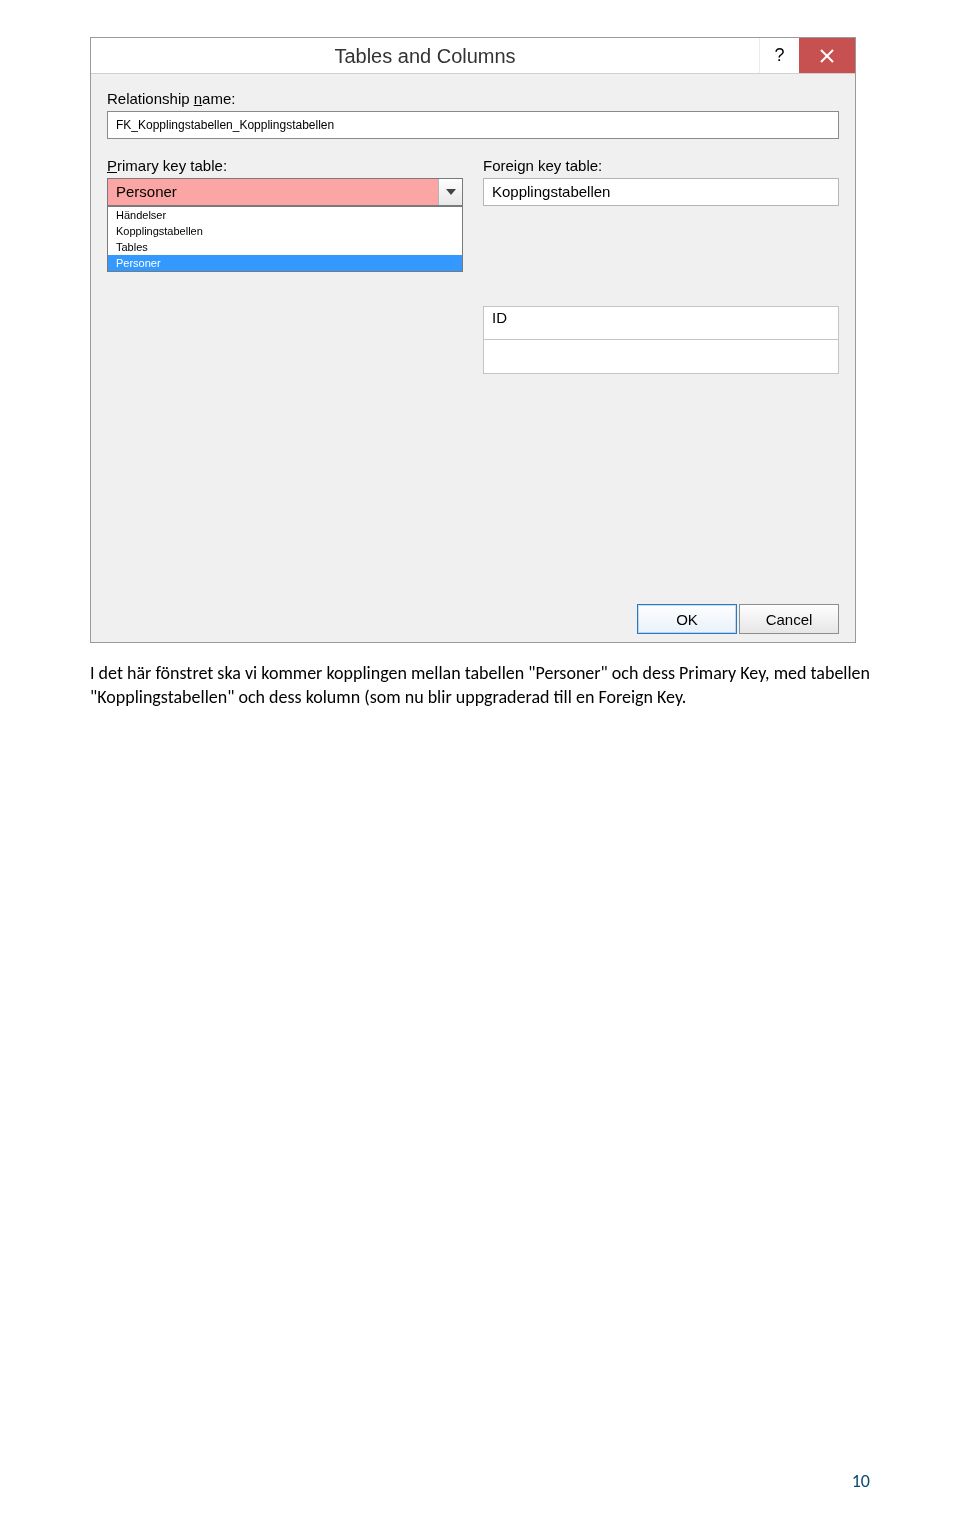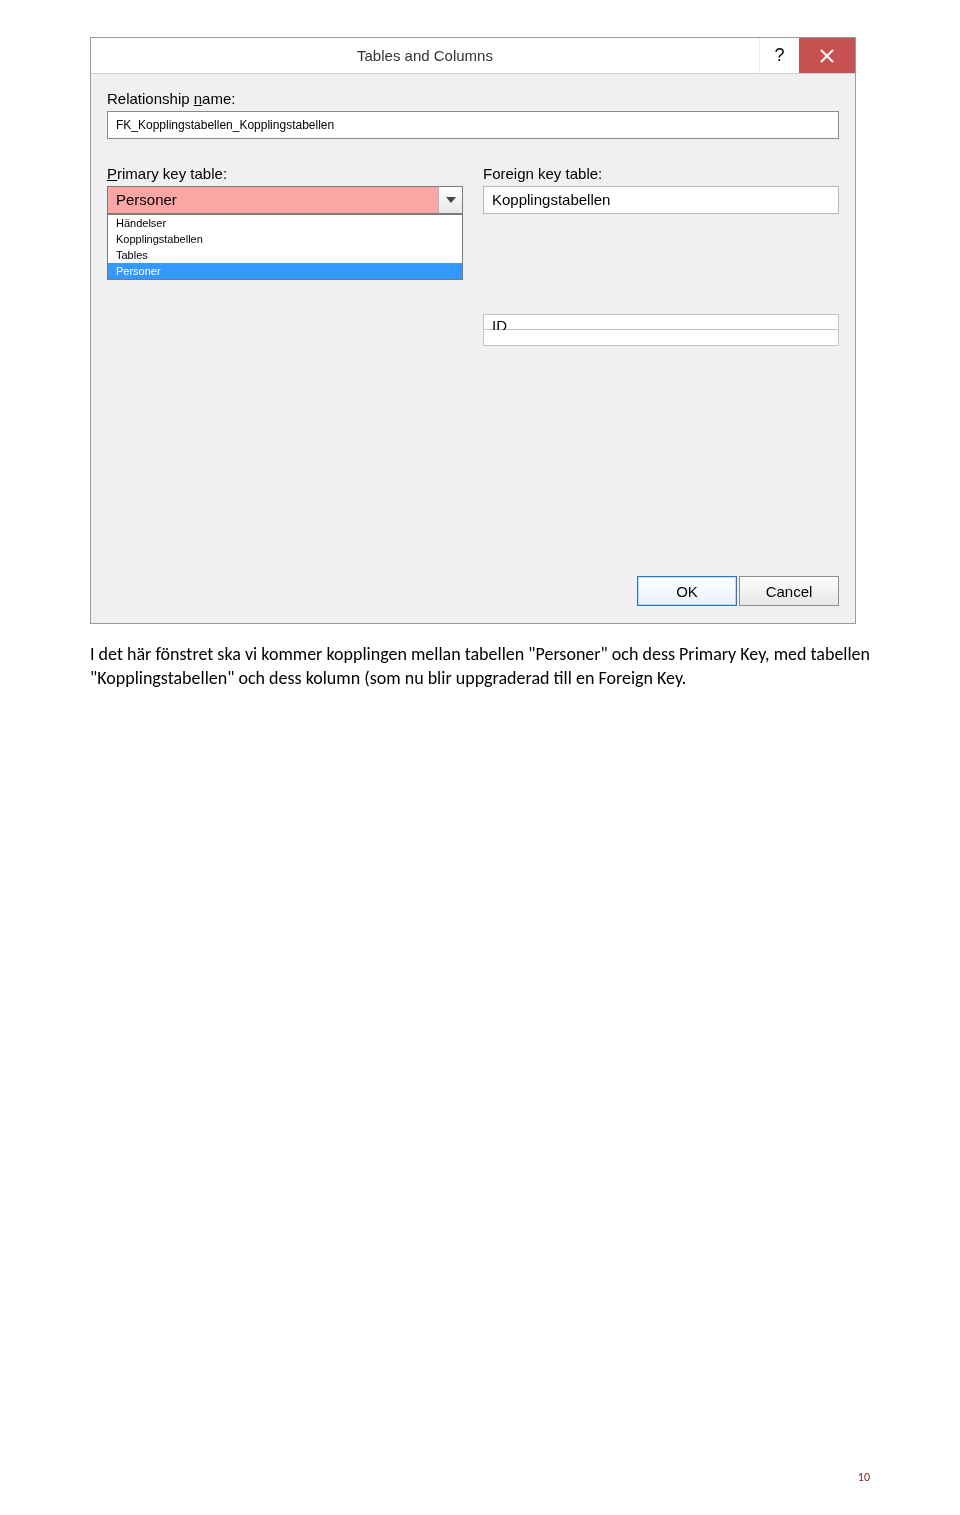--- a/index.html
+++ b/index.html
@@ -58,21 +58,21 @@
       display:flex;
       align-items:stretch;
       height: 36px;
       background: #fff;
       border-bottom: 1px solid #d0d0d0;
     }
     .titlebar .title {
       flex:1;
       text-align:center;
       line-height:36px;
-      font-size:15px;
+      font-size:20px;
       color:#333;
       background:#fff;
     }
     .titlebar .help-btn {
       width: 40px;
       display:flex;
       align-items:center;
       justify-content:center;
       font-size:18px;
       color:#000;
@@ -84,21 +84,21 @@
       width: 56px;
       display:flex;
       align-items:center;
       justify-content:center;
       background:#c75050;
       cursor:pointer;
     }
     .titlebar .close-btn svg { display:block; }
 
     .dlg-body {
-      padding: 16px 16px 11px 16px;
+      padding: 16px 16px 2px 16px;
       background: #f0f0f0;
     }
 
     .lbl { display:block; margin-bottom:4px; color:#000; }
     .acc { text-decoration: underline; }
 
     .text-input {
       display:block;
       width: 100%;
       height: 28px;
@@ -107,21 +107,21 @@
       border:1px solid #8a8a8a;
       font-family:"Segoe UI", Tahoma, Arial, sans-serif;
       font-size:12px;
       color:#000;
     }
 
     .two-col {
       display:flex;
       gap: 20px;
       align-items:flex-end;
-      margin-top: 26px;
+      margin-top: 18px;
     }
     .col-left, .col-right { flex:1; }
 
     
     .combobox {
       position:relative;
       display:flex;
       width:100%;
       border:1px solid #7a7a7a;
       background:#fca5a5;
@@ -175,21 +175,21 @@
       margin-top: 0px;
     }
     .mapping-row {
       display:flex;
       gap:20px;
     }
     .mapping-row .cell {
       flex:1;
       background:#fff;
       border:1px solid #c4c4c4;
-      height:16px;
+      height:34px;
       padding:2px 8px;
       font-size:15px;
     }
     .mapping-row + .mapping-row .cell { border-top:none; }
 
     .button-bar{
       display:flex;
       justify-content:flex-end;
       gap:2px;
       margin-top: 230px;
@@ -207,22 +207,22 @@
     .btn.primary{
       border:1px solid #2a79c4;
       box-shadow: inset 0 0 0 1px rgba(42,121,196,0.25);
       background: linear-gradient(#fefefe,#e9f1fa);
     }
 
     .page-number{
       position:absolute;
       right: 90px;
       top: 1470px;
-      font-size:12px;
-      color:#7f1d1d;
+      font-size:18px;
+      color:#0c4a6e;
     }
     .page-root{ position:relative; width:960px; height:1515px; }
   </style>
 </head>
 <body>
 <div class="page-root">
 
 <div class="page">
 
 

